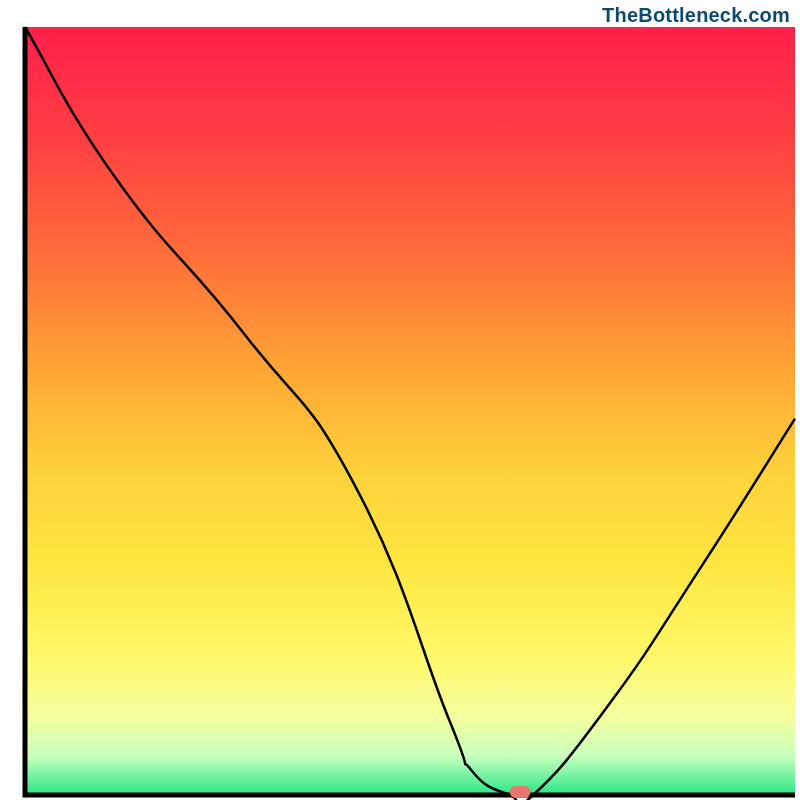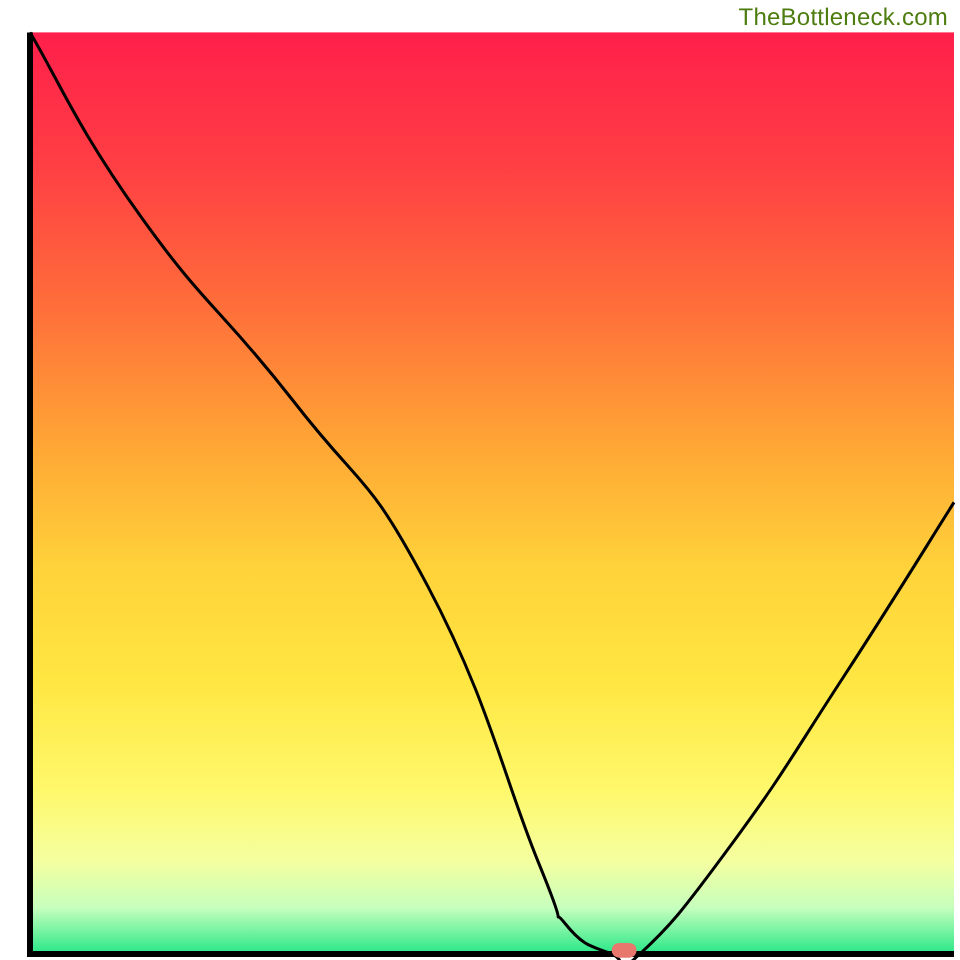--- a/index.html
+++ b/index.html
@@ -13,22 +13,22 @@
   .container {
     position: relative;
     width: 800px;
     height: 800px;
   }
   .watermark {
     position: absolute;
     top: 4px;
     right: 10px;
     font-size: 20px;
-    color: #4d7c0f;
-    font-weight: 400;
+    color: #0c4a6e;
+    font-weight: 700;
     letter-spacing: 0.2px;
   }
   svg.chart {
     position: absolute;
     top: 0;
     left: 0;
   }
   .marker {
     fill: #e8776d;
     rx: 6;

